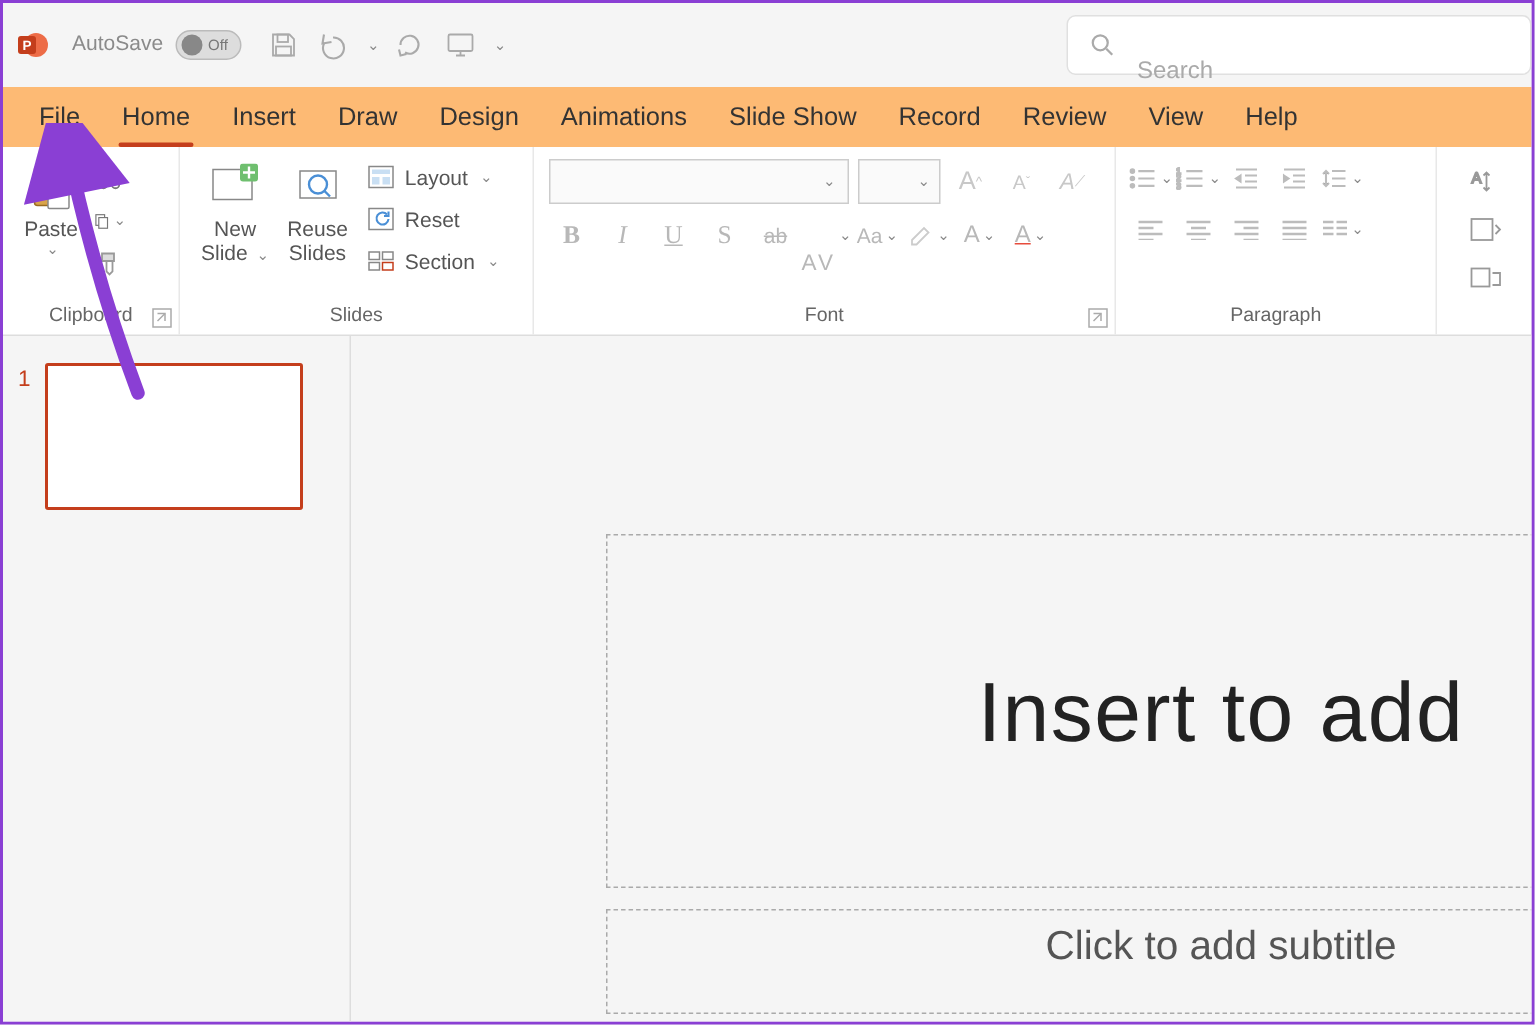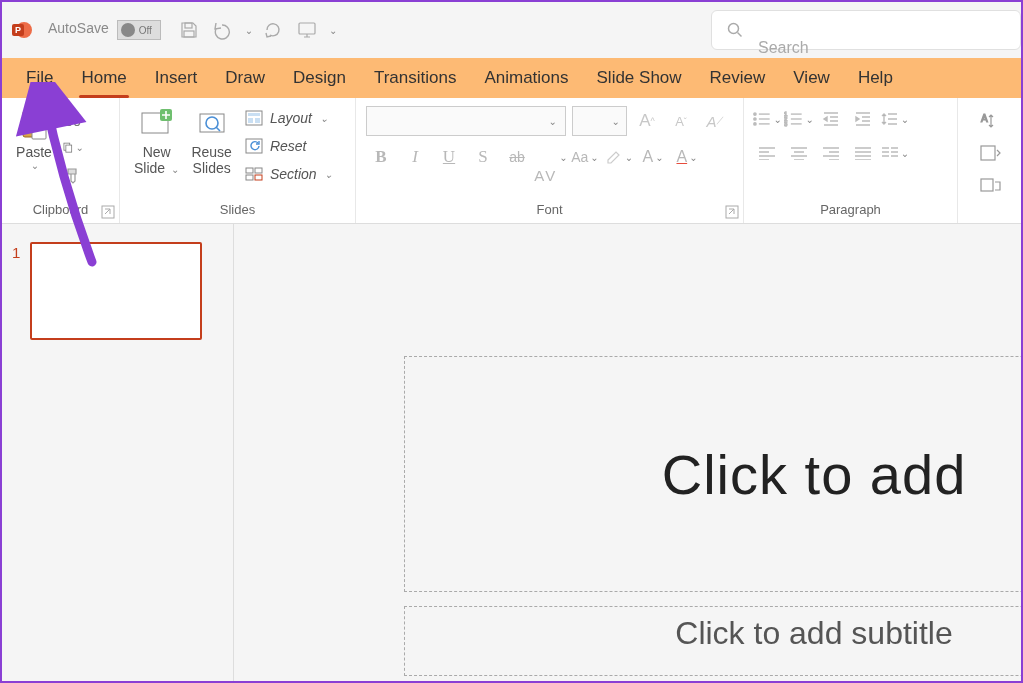--- a/index.html
+++ b/index.html
@@ -1,21 +1,21 @@
 <!DOCTYPE html>
 <html><head>
 <meta charset="utf-8">
 <style>
   * { box-sizing: border-box; margin: 0; padding: 0; font-family: "Segoe UI", Arial, sans-serif; }
   body { width: 1023px; height: 683px; overflow: hidden; background: #f5f5f5; border: 2px solid #8a3fd4; position: relative; }
 
   .titlebar { height: 56px; background: #f5f5f5; display: flex; align-items: center; }
   .app-icon { width: 40px; display:flex; align-items:center; justify-content:center; }
   .autosave { color:#8a8a8a; font-size:14px; margin-left:6px; display:flex; align-items:flex-start; gap:8px; }
-  .toggle { width:44px; height:20px; background:#ddd; border:1px solid #bbb; border-radius:0; position:relative; display:flex; align-items:center; }
+  .toggle { width:44px; height:20px; background:#ddd; border:1px solid #bbb; border-radius:10px; position:relative; display:flex; align-items:center; }
   .toggle-knob { width:14px; height:14px; background:#888; border-radius:50%; margin-left:3px; }
   .toggle-text { font-size:10px; color:#777; margin-left:4px; }
   .qat { display:flex; align-items:center; gap:6px; margin-left:14px; color:#aaa; }
   .qat-icon { width:28px; height:28px; display:flex; align-items:center; justify-content:center; }
   .title-area { flex:0 0 auto; margin-left:30px; background:#fff; padding:8px 18px 8px 18px; display:flex; align-items:center; gap:6px; color:#555;}
   .doc-name { color:#444; }
   .app-name { color:#888; }
   .search-wrap { margin-left:auto; width:310px; height:40px; background:#fff; border:1px solid #e0e0e0; border-radius:6px; display:flex; align-items:center; padding:0 14px; color:#aaa; gap:14px; margin-right:0;}
   .search-wrap input { border:none; outline:none; font-size:16px; flex:1; color:#555; background:transparent;margin-top:36px; }
   .search-wrap input::placeholder { color:#aaa; }
@@ -29,21 +29,21 @@
   .group { border-right:1px solid #e8e8e8; padding:4px 8px 2px 8px; display:flex; flex-direction:column; position:relative; }
   .group-body { flex:1; display:flex; align-items:flex-start; }
   .group-label { text-align:center; font-size:13px; color:#666; padding:2px 0 4px 0; position:relative; }
   .launcher { position:absolute; right:4px; bottom:4px; width:14px; height:14px; }
 
   .bigbtn { display:flex; flex-direction:column; align-items:center; justify-content:flex-start; padding:4px 6px 0 6px; color:#555; font-size:14px; text-align:center; cursor:pointer; }
   .bigbtn .ic { width:36px; height:36px; display:flex; align-items:center; justify-content:center; margin-bottom:2px; }
   .vcol { display:flex; flex-direction:column; gap:6px; margin-left:4px; padding-top:6px;}
   .smallic { width:22px; height:22px; display:flex; align-items:center; justify-content:center; color:#888; }
 
-  .slides-row { display:flex; flex-direction:column; gap:4px; padding:4px 2px;font-style:italic; }
+  .slides-row { display:flex; flex-direction:column; gap:4px; padding:4px 2px; }
   .opt-row { display:flex; align-items:center; gap:6px; font-size:14px; color:#555; padding:2px 4px; cursor:pointer; }
   .opt-row .ic-s { width:20px; height:20px; display:flex; align-items:center; justify-content:center; }
 
   .font-row1 { display:flex; align-items:center; gap:6px; padding:4px 2px 6px 2px; }
   .font-select { width:200px; height:30px; border:1px solid #ccc; background:#fafafa; display:flex; align-items:center; justify-content:flex-end; padding-right:8px; color:#aaa; }
   .size-select { width:55px; height:30px; border:1px solid #ccc; background:#fafafa; display:flex; align-items:center; justify-content:flex-end; padding-right:6px; color:#aaa; }
   .ghost-btn { color:#c8c8c8; display:flex; align-items:center; justify-content:center; width:28px; height:28px; }
   .font-row2 { display:flex; align-items:center; gap:4px; padding:0 2px;}
   .font-row2 .fb { width:30px; height:30px; display:flex; align-items:center; justify-content:center; color:#b8b8b8; font-size:17px; }
   .fb.serif { font-family: "Times New Roman", serif; }
@@ -59,21 +59,21 @@
   .thumb-row { display:flex; gap:10px; }
   .thumb-num { color:#c43e1c; font-size:15px; padding-top:2px; }
   .thumb { width:172px; height:98px; background:#fff; border:2px solid #c43e1c; border-radius:2px; }
 
   .canvas { flex:1; background:#f5f5f5; position:relative; overflow:hidden; }
   .slide-area { position:absolute; left:170px; top:132px; width:820px; }
   .ph { border:1px dashed #aaa; background:transparent; }
   .ph-title { width:100%; height:236px; display:flex; align-items:center; justify-content:center; }
   .ph-title span { font-size:56px; font-weight:300; color:#222; letter-spacing:1px; }
   .ph-sub { width:100%; margin-top:14px; height:70px; display:flex; align-items:flex-start; justify-content:center; padding-top:8px;}
-  .ph-sub span { font-size:32px; color:#555; font-weight:300; }
+  .ph-sub span { font-size:27px; color:#555; font-weight:300; }
 
   .arrow-annot { position:absolute; left:10px; top:80px; pointer-events:none; z-index:50; }
 
   svg { display:block; }
   .chev { font-size:10px; color:#888; margin-left:2px;}
 </style>
 </head>
 <body>
 
 <div class="titlebar">
@@ -128,23 +128,23 @@
     <input type="text" placeholder="Search" style="">
   </div>
 </div>
 
 <div class="tabs">
   <div class="tab">File</div>
   <div class="tab active">Home</div>
   <div class="tab">Insert</div>
   <div class="tab">Draw</div>
   <div class="tab">Design</div>
-  <div class="tab">Transitions</div>
   <div class="tab">Animations</div>
   <div class="tab">Slide Show</div>
+  <div class="tab">Record</div>
   <div class="tab">Review</div>
   <div class="tab">View</div>
   <div class="tab">Help</div>
 </div>
 
 <div class="ribbon">
 
   <div class="group" style="width:118px;">
     <div class="group-body">
       <div class="bigbtn">
@@ -417,21 +417,21 @@
 <div class="workspace">
   <div class="thumb-pane">
     <div class="thumb-row">
       <div class="thumb-num">1</div>
       <div class="thumb"></div>
     </div>
   </div>
   <div class="canvas">
     <div class="slide-area">
       <div class="ph ph-title">
-        <span>Click to add</span>
+        <span>Insert to add</span>
       </div>
       <div class="ph ph-sub">
         <span>Click to add subtitle</span>
       </div>
     </div>
   </div>
 </div>
 
 <svg class="arrow-annot" width="100" height="200" viewBox="0 0 100 200">
   <defs>

